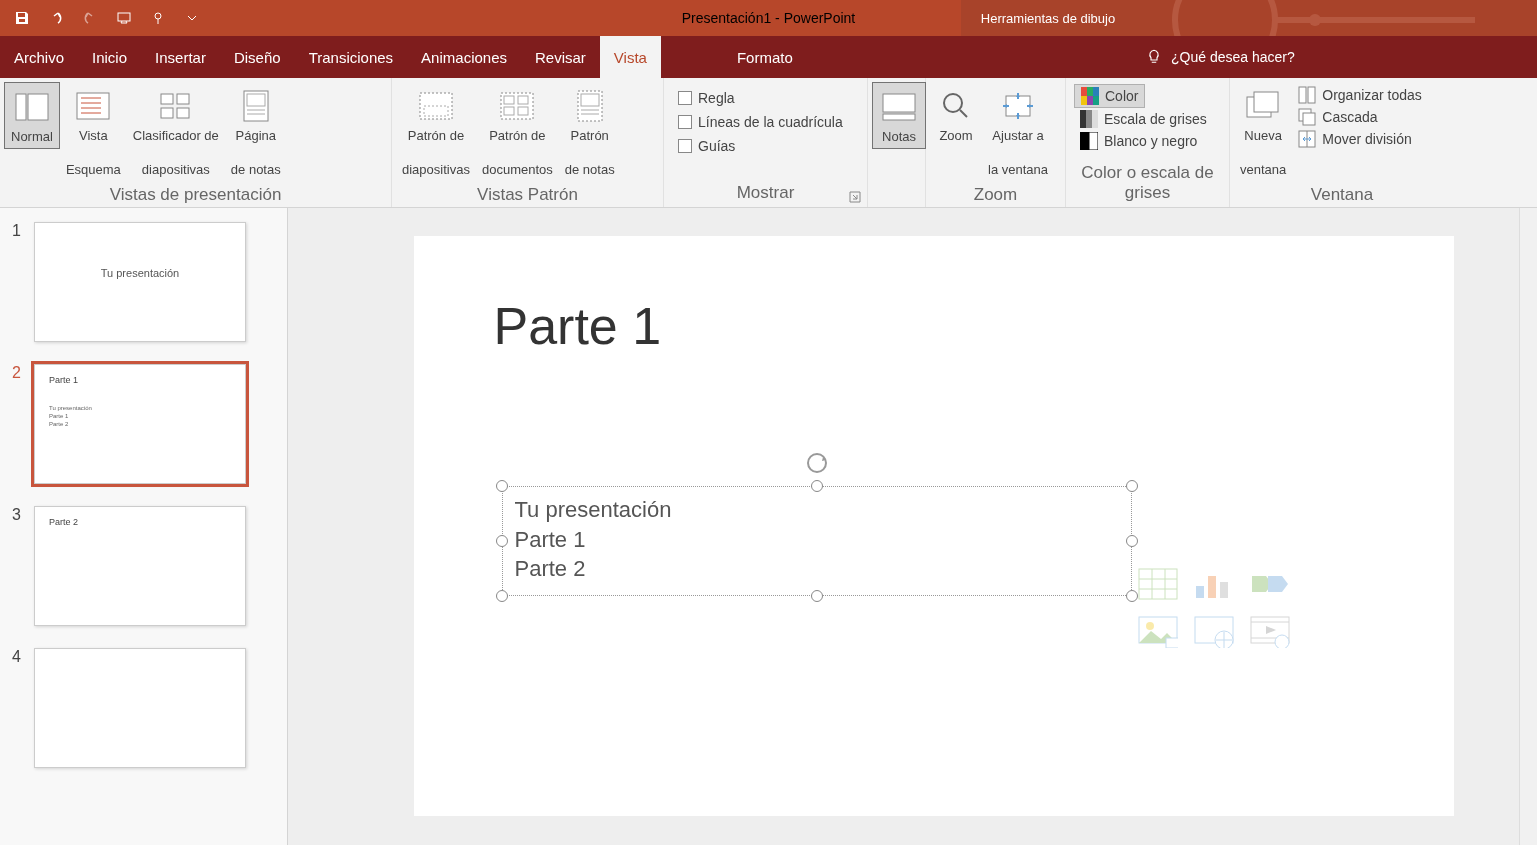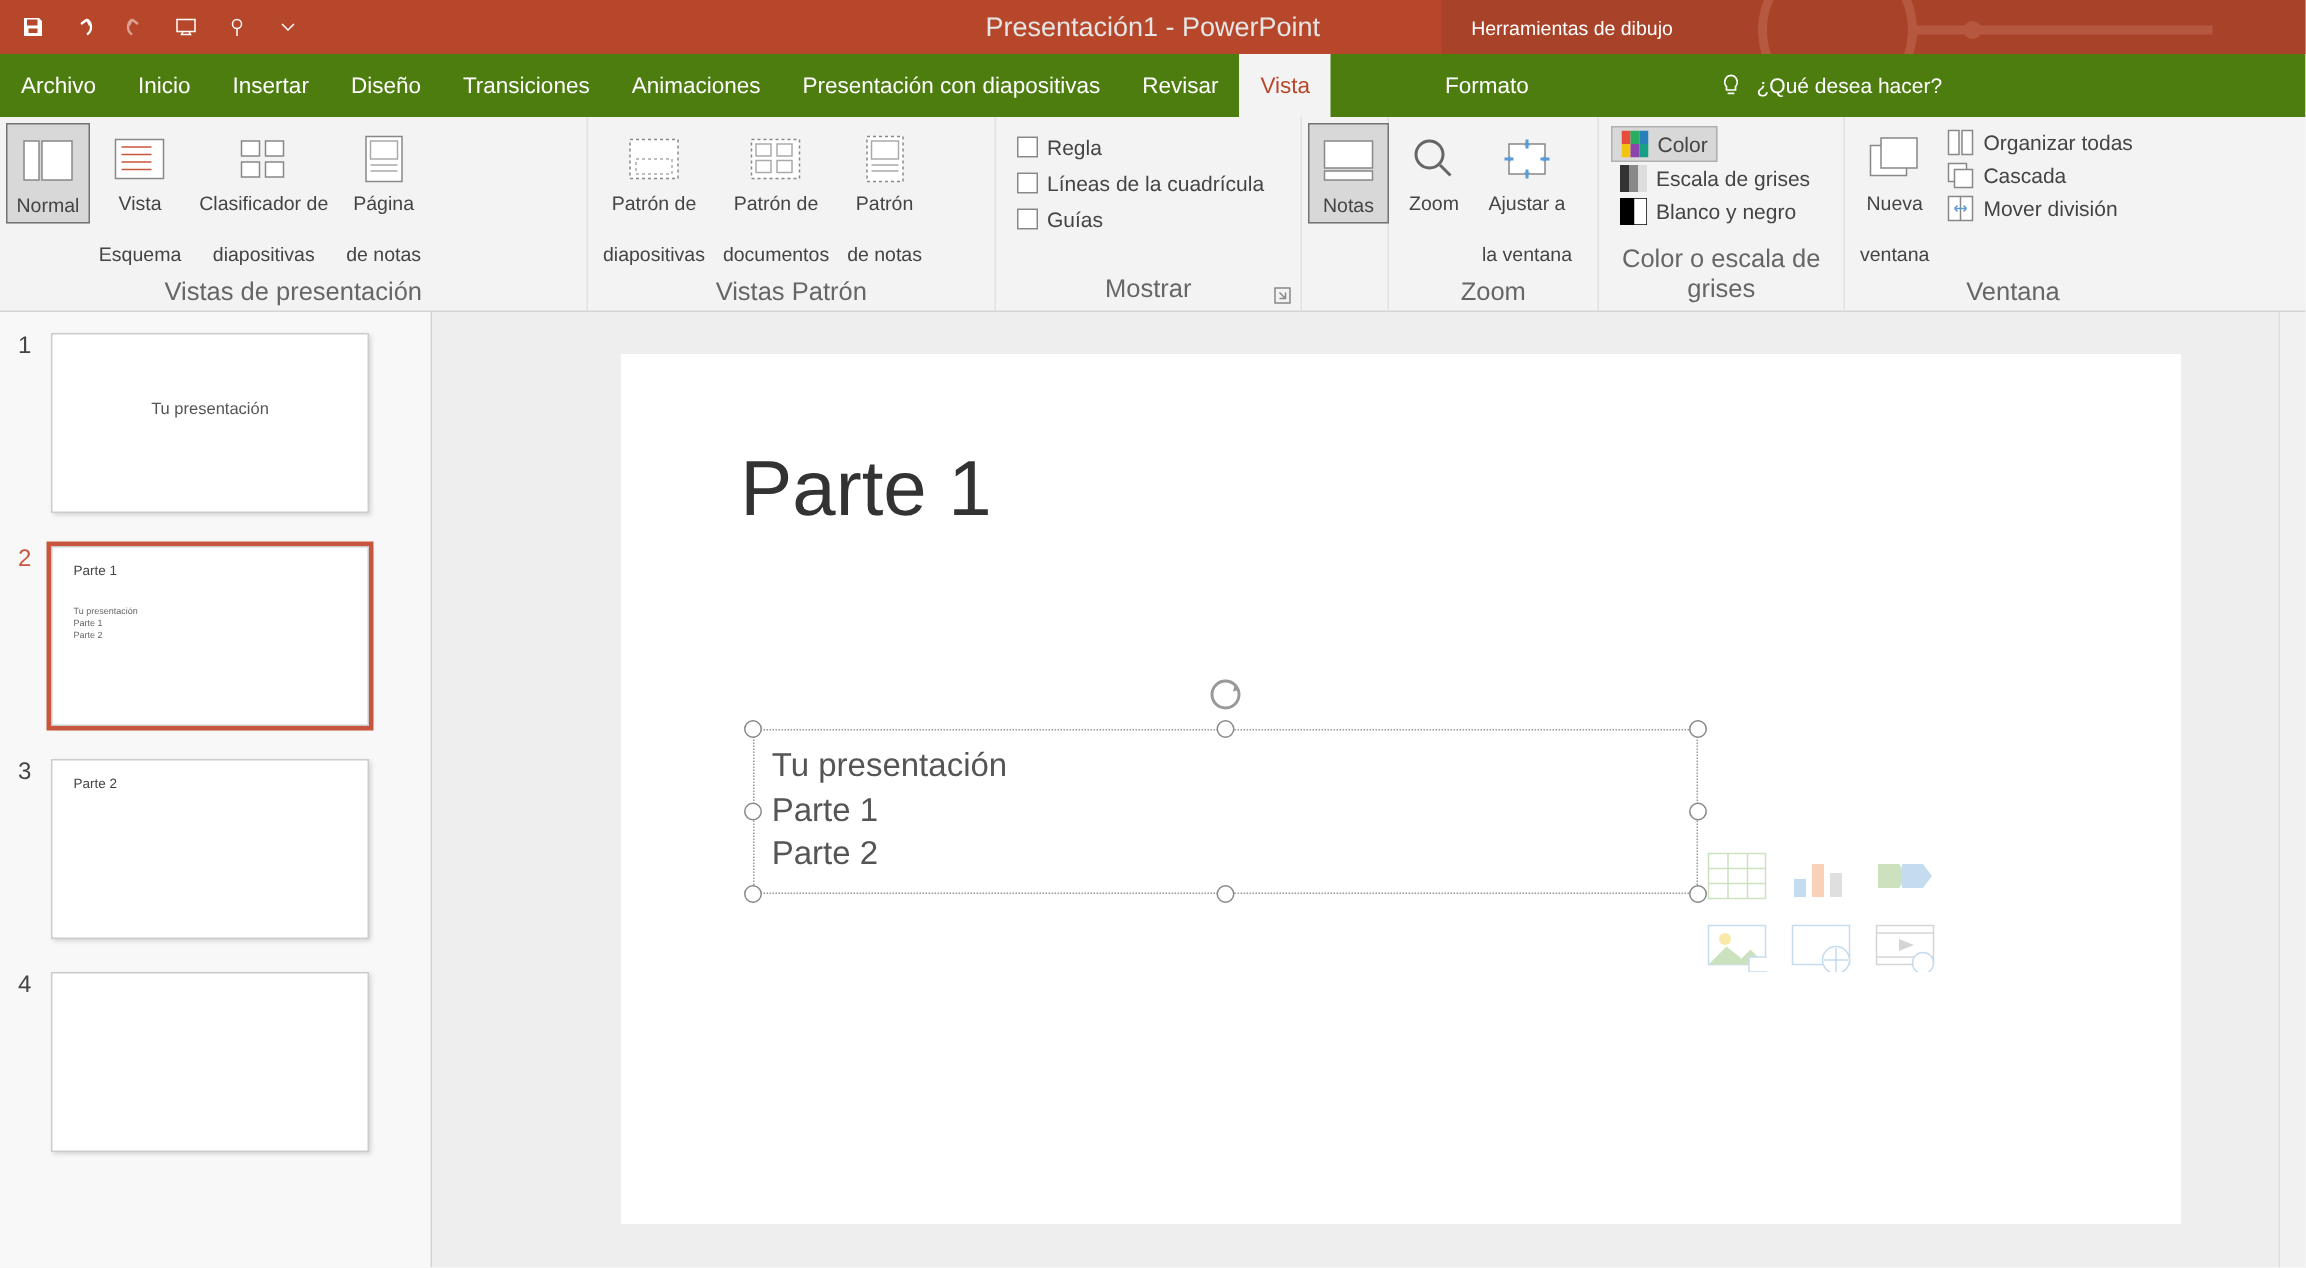--- a/index.html
+++ b/index.html
@@ -3,27 +3,27 @@
 <meta charset="utf-8">
 <style>
 * { margin: 0; padding: 0; box-sizing: border-box; font-family: "Segoe UI", sans-serif; }
 body { background: #fff; width: 1537px; height: 845px; overflow: hidden; font-size: 14px; }
 
 
 .title-bar { height: 36px; background: #B7472A; display: flex; align-items: center; }
 .qat { display: flex; align-items: center; gap: 6px; padding: 0 8px; }
 .qat-btn { width: 28px; height: 28px; display: flex; align-items: center; justify-content: center; color: #fff; cursor: pointer; }
 .qat-btn svg { width: 16px; height: 16px; }
-.title-text { position: absolute; left: 50%; transform: translateX(-50%); color: #e5e5e5; font-size: 18px; }
+.title-text { position: absolute; left: 50%; transform: translateX(-50%); color: #000000; font-size: 14px; }
 .contextual-tab { position: absolute; left: 961px; width: 174px; height: 45px; background: #A8432A; color: #fff; display: flex; align-items: center; justify-content: center; font-size: 13px; }
 .deco-band { position: absolute; left: 1135px; right: 0; height: 36px; background: #A8432A; overflow: hidden; }
 .deco-band svg { position: absolute; left: 10px; top: -30px; opacity: 0.3; }
 
 
-.tabs-row { height: 42px; background: #4d7c0f; display: flex; align-items: center; position: relative; }
+.tabs-row { height: 42px; background: #7f1d1d; display: flex; align-items: center; position: relative; }
 .tab { padding: 0 14px; height: 42px; display: flex; align-items: center; color: #fff; font-size: 15px; cursor: pointer; }
 .tab.active { background: #f3f3f3; color: #B7472A; }
 .tab.formato { margin-left: 62px; }
 .tell-me { position: absolute; left: 1145px; display: flex; align-items: center; gap: 8px; color: #fff; font-size: 14px; justify-content: flex-end; }
 .tell-me svg { width: 18px; height: 18px; }
 
 
 .ribbon { height: 130px; background: #f3f3f3; display: flex; border-bottom: 1px solid #d4d4d4; }
 .rgroup { display: flex; flex-direction: column; border-right: 1px solid #e1e1e1; padding: 4px 4px 0 4px; }
 .rgroup-content { display: flex; flex: 1; align-items: flex-start; }
@@ -109,21 +109,20 @@
   </div>
 </div>
 
 <div class="tabs-row">
   <div class="tab">Archivo</div>
   <div class="tab">Inicio</div>
   <div class="tab">Insertar</div>
   <div class="tab">Diseño</div>
   <div class="tab">Transiciones</div>
   <div class="tab">Animaciones</div>
-  <div class="tab">Presentación con diapositivas</div>
   <div class="tab">Revisar</div>
   <div class="tab active">Vista</div>
   <div class="tab formato">Formato</div>
   <div class="tell-me">
     <svg viewBox="0 0 24 24">
         <path fill="none" stroke="#fff" stroke-width="1.5" d="M12 3a6 6 0 0 0-4 10v3h8v-3a6 6 0 0 0-4-10zM9 19h6"></path>
       </svg>
     <span>¿Qué desea hacer?</span>
   </div>
 </div>

